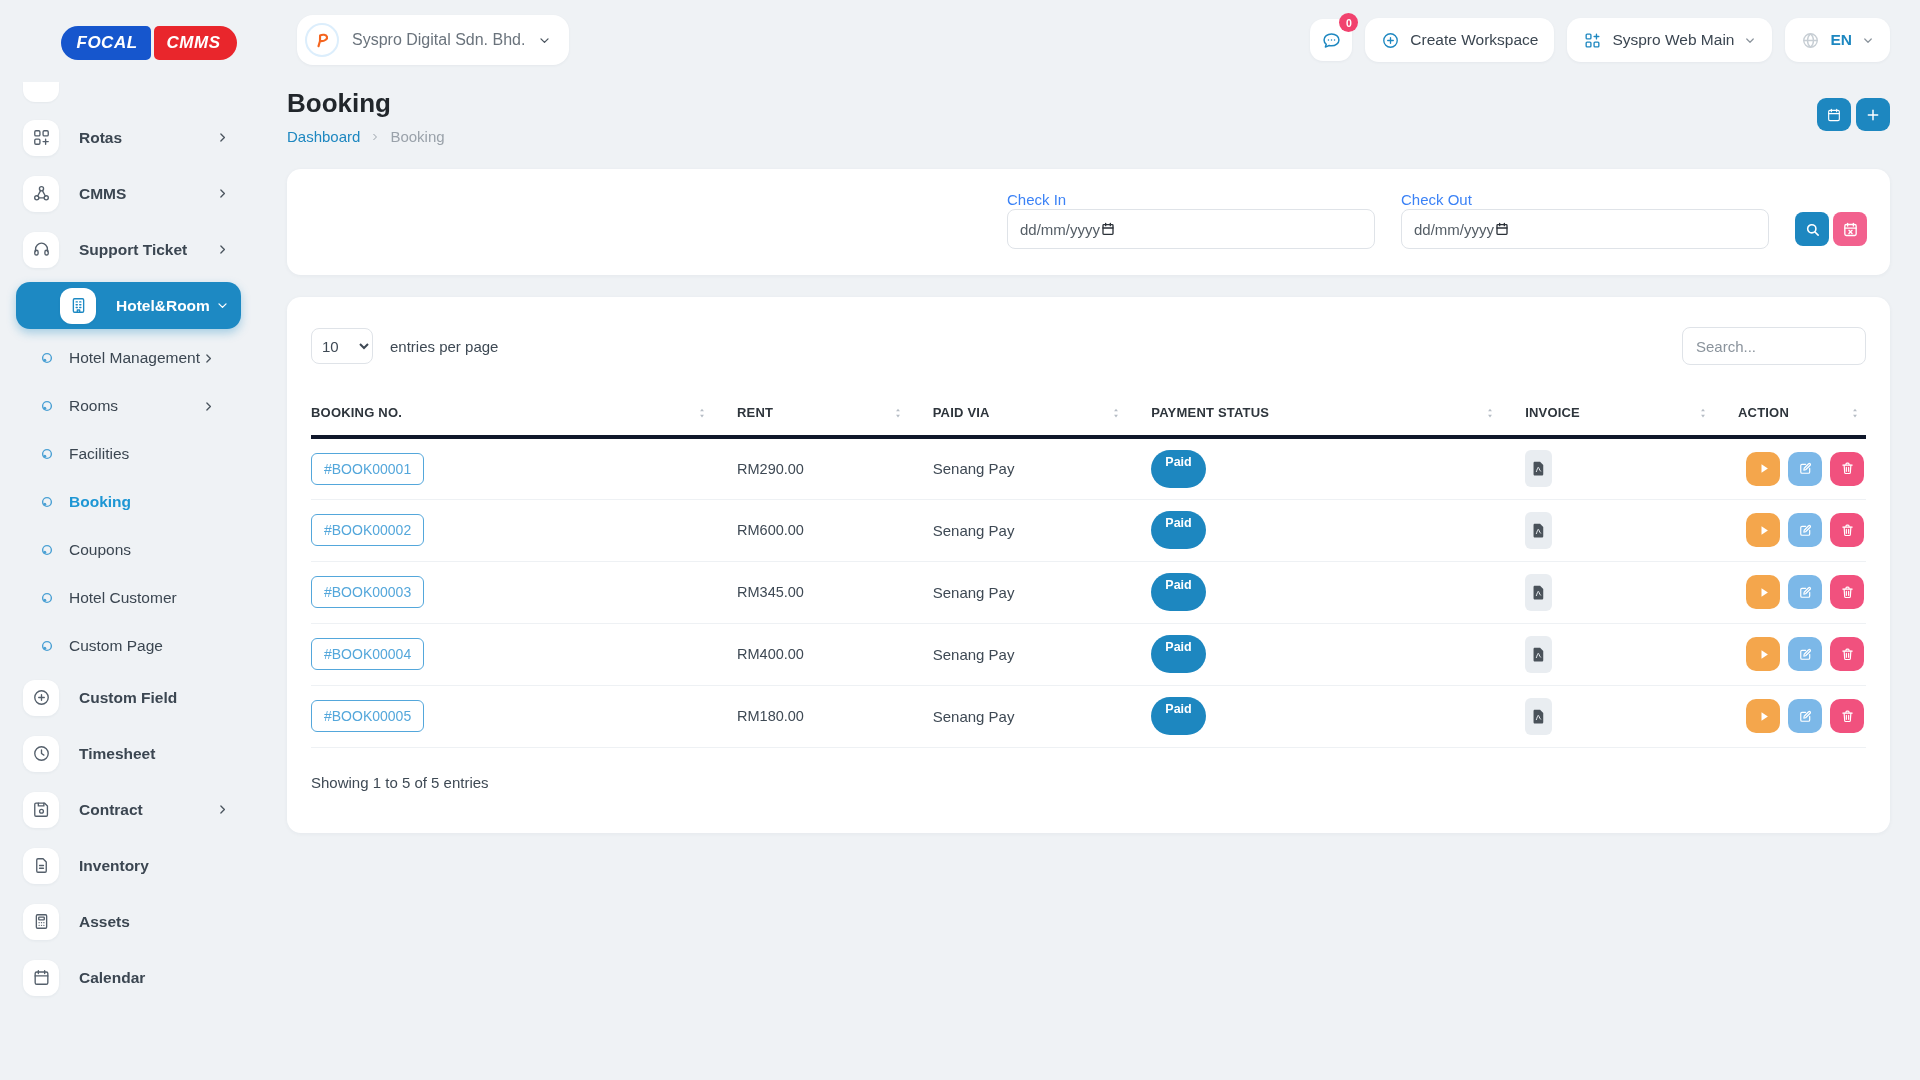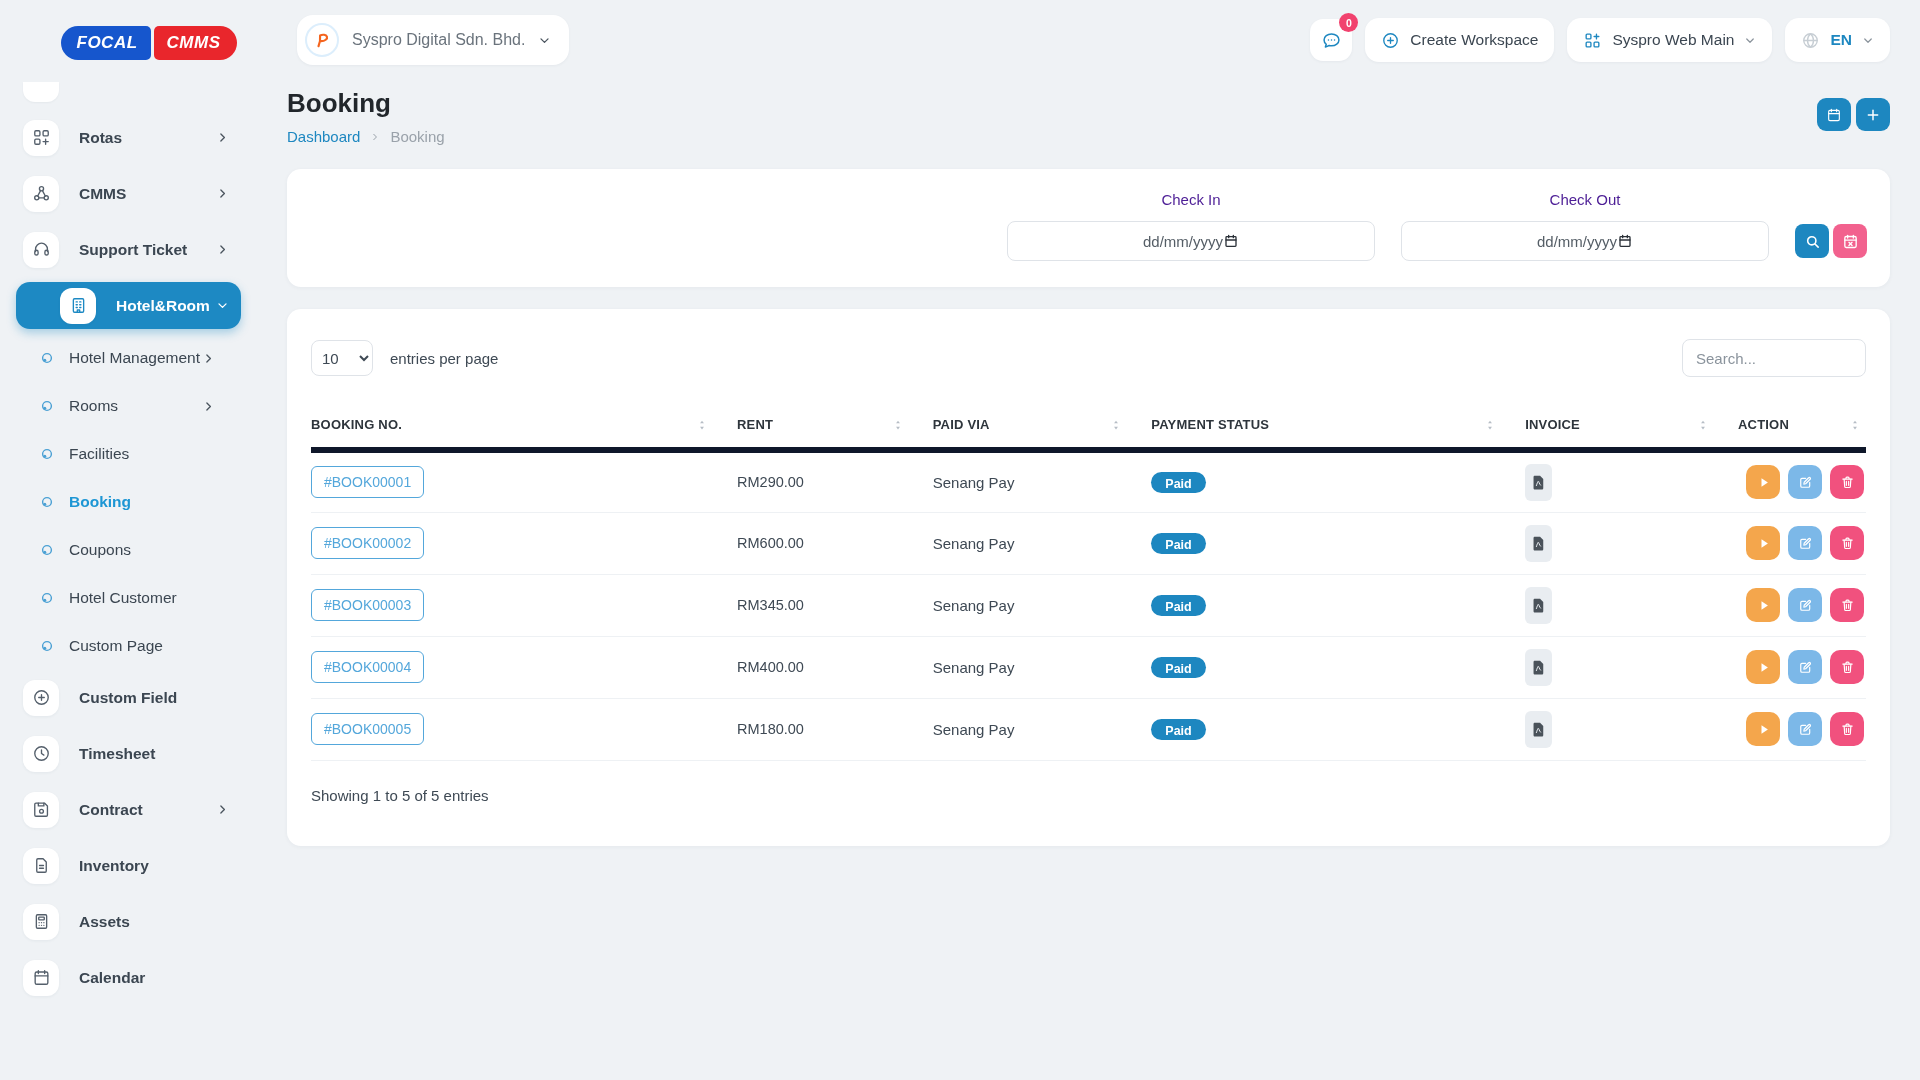--- a/index.html
+++ b/index.html
@@ -98,24 +98,24 @@
   .sq-btn {
     width:34px; height:33px; border:none; border-radius:9px; background:#1d87c0;
     color:#fff; display:flex; align-items:center; justify-content:center; cursor:pointer;
   }
   .sq-btn svg { width:16px; height:16px; }
 
   .card { background:#fff; border-radius:14px; box-shadow:0 1px 4px rgba(40,60,80,.05); }
   .filter-card { margin-top:24px; padding:22px 23px 26px; }
   .filter-row { display:flex; justify-content:flex-end; align-items:flex-end; gap:26px; }
   .field { width:368px; }
-  .field label { display:block; font-size:15px; color:#4c1d95; margin-bottom:13px; cursor:default;text-align:center; }
+  .field label { display:block; font-size:15px; color:#3b82f6; margin-bottom:1px; cursor:default; }
   .date-box {
     height:40px; border:1px solid #dfe3e8; border-radius:8px; background:#fff;
-    display:flex; align-items:center; justify-content:center;
+    display:flex; align-items:center; justify-content:flex-start;
     padding:0 12px; font-size:15px; color:#555e66; cursor:text;
   }
   .date-box .picker { width:16px; height:16px; color:#2b3138; display:flex; cursor:pointer; }
   .date-box .picker svg { width:16px; height:16px; }
   .filter-btns { display:flex; gap:4px; margin-bottom:3px; }
   .f-btn { width:34px; height:34px; border:none; border-radius:8px; color:#fff;
     display:flex; align-items:center; justify-content:center; cursor:pointer; }
   .f-btn svg { width:17px; height:17px; }
   .f-search { background:#1d87c0; }
   .f-clear { background:#f2618e; }
@@ -130,35 +130,35 @@
   }
   .entries-label { margin-left:17px; font-size:15px; color:#3e4954; }
   .search-input {
     width:184px; height:38px; border:1px solid #dfe3e8; border-radius:8px;
     padding:0 13px; font-size:15px; color:#3e4954; outline:none;
     font-family:"Liberation Sans",sans-serif;
   }
   .search-input::placeholder { color:#8a939c; }
 
   table { width:100%; border-collapse:collapse; }
-  thead th { border-bottom:6px solid #0f172a; padding:10px 0 15px; }
+  thead th { border-bottom:4px solid #0f172a; padding:10px 0 15px; }
   .th-inner { display:flex; align-items:center; justify-content:space-between; padding-right:28px; cursor:pointer; }
   .th-inner.last { padding-right:4px; }
   .th-label { font-size:13px; font-weight:700; color:#2e353c; letter-spacing:.2px; text-align:left; }
   .sort { width:14px; height:14px; color:#b6bdc5; display:flex; }
   .sort svg { width:14px; height:14px; }
   tbody td { border-bottom:1px solid #eef1f4; height:62px; font-size:14.5px; color:#3e4954; vertical-align:middle; }
   .bk-badge {
     display:inline-block; border:1px solid #54a7db; color:#54a7db; background:#fff;
     border-radius:6px; padding:7px 12px; font-size:14px; cursor:pointer;
   }
   .cell-paidvia { font-size:15px; }
   .paid-badge {
     display:inline-block; background:#1d87c0; color:#fff; border-radius:20px;
-    padding:5px 14px 2px; font-size:12.5px; font-weight:600;
+    padding:5px 14px 19px; font-size:12.5px; font-weight:600;
   }
   .invoice-btn {
     width:27px; height:37px; border:none; background:#e9edf1; border-radius:6px;
     color:#4a525a; display:inline-flex; align-items:center; justify-content:center; cursor:pointer;
   }
   .invoice-btn svg { width:17px; height:17px; }
   .act-cell { text-align:right; padding-right:2px; white-space:nowrap; }
   .act { width:34px; height:34px; border:none; border-radius:10px; color:#fff;
     display:inline-flex; align-items:center; justify-content:center; cursor:pointer; margin-left:8px; }
   .act svg { width:15px; height:15px; }

